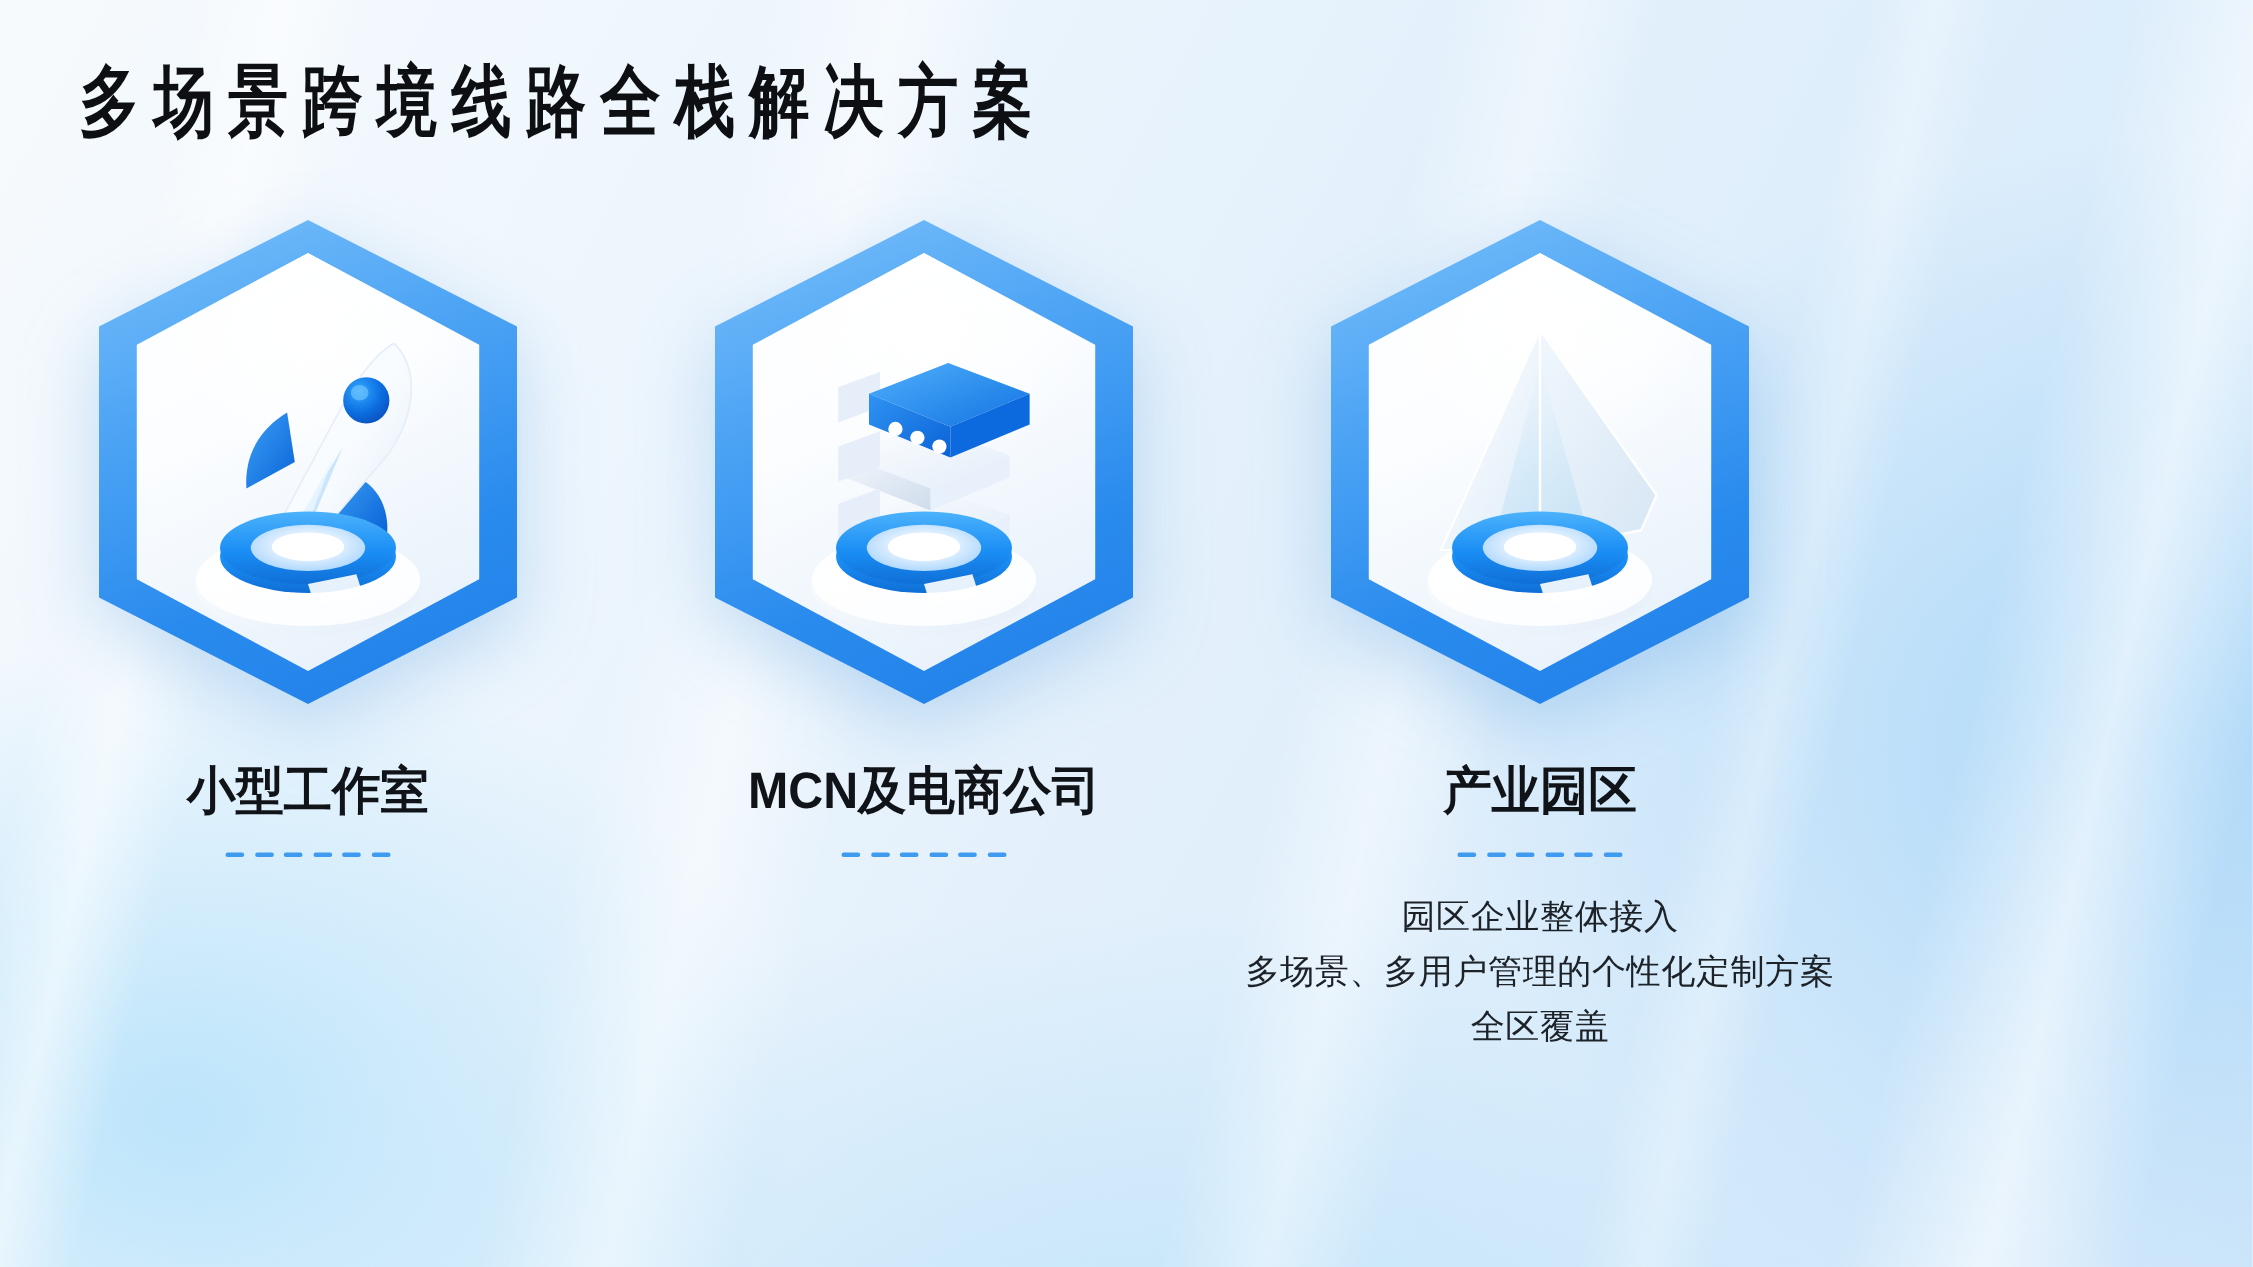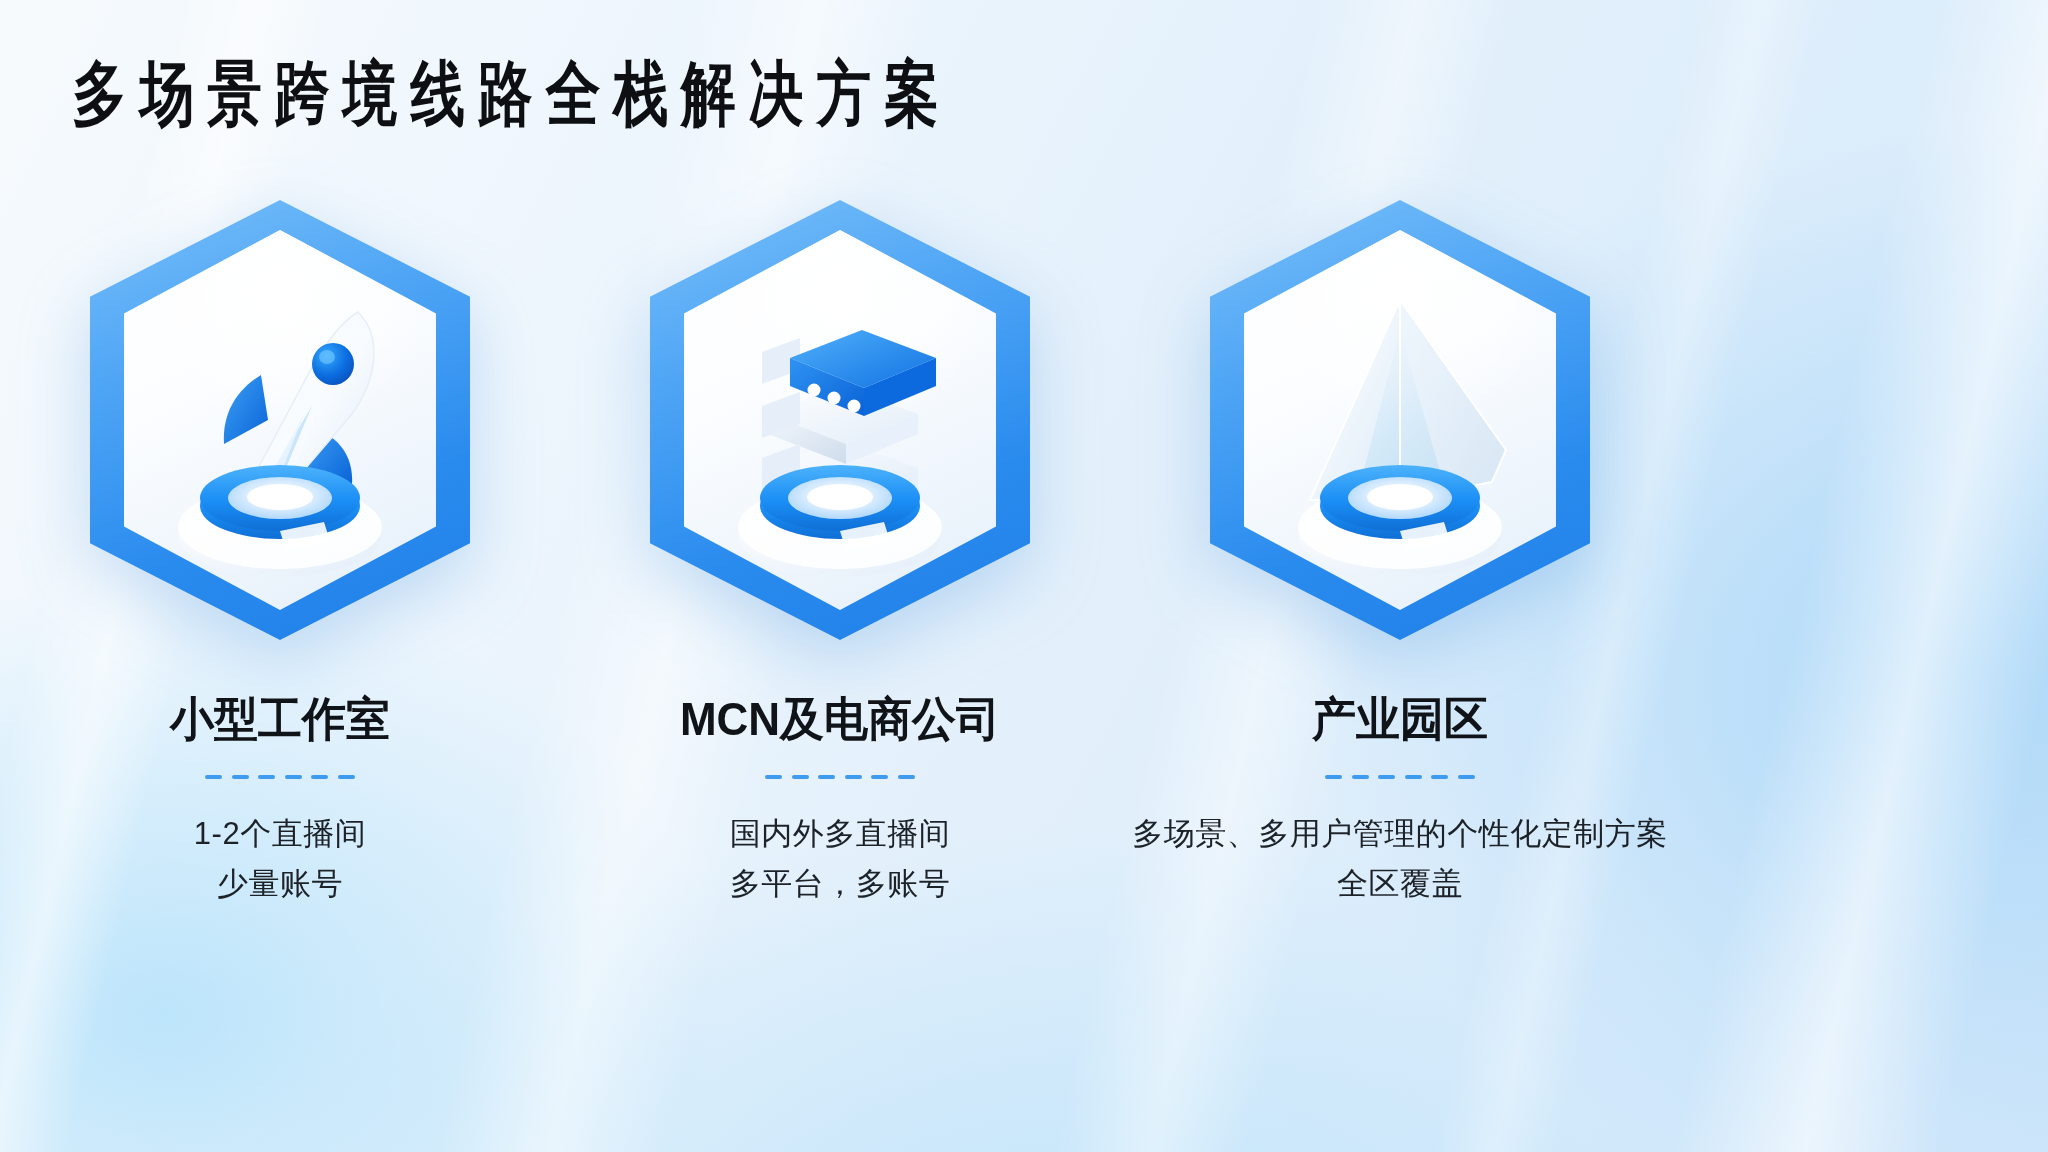--- a/index.html
+++ b/index.html
@@ -186,24 +186,20 @@
       </div>
       <div class="card-title">小型工作室</div>
       <div class="divider">
         <i></i>
           <i></i>
           <i></i>
           <i></i>
           <i></i>
           <i></i>
       </div>
-      <div class="card-body">
-        <div>1-2个直播间</div>
-        <div>少量账号</div>
-      </div>
     </div>
 
     <div class="card">
       <div class="hex-wrap">
         <div class="hex-outer"></div>
         <div class="hex-inner"></div>
         <svg class="art" viewBox="0 0 380 440">
           <defs>
             <linearGradient id="s-top" x1="0" y1="0" x2="1" y2="1">
               <stop offset="0%" stop-color="#2f93f3"></stop>
@@ -254,24 +250,20 @@
       </div>
       <div class="card-title">MCN及电商公司</div>
       <div class="divider">
         <i></i>
           <i></i>
           <i></i>
           <i></i>
           <i></i>
           <i></i>
       </div>
-      <div class="card-body">
-        <div>国内外多直播间</div>
-        <div>多平台，多账号</div>
-      </div>
     </div>
 
     <div class="card">
       <div class="hex-wrap">
         <div class="hex-outer"></div>
         <div class="hex-inner"></div>
         <svg class="art" viewBox="0 0 380 440">
           <defs>
             <linearGradient id="p-left" x1="0" y1="0" x2="1" y2="1">
               <stop offset="0%" stop-color="#ffffff" stop-opacity="0.92"></stop>
@@ -308,19 +300,20 @@
       <div class="card-title">产业园区</div>
       <div class="divider">
         <i></i>
           <i></i>
           <i></i>
           <i></i>
           <i></i>
           <i></i>
       </div>
       <div class="card-body">
+        <div>园区企业整体接入</div>
         <div>多场景、多用户管理的个性化定制方案</div>
         <div>全区覆盖</div>
       </div>
     </div>
 
   </div>
 </div>
 
 </body></html>

